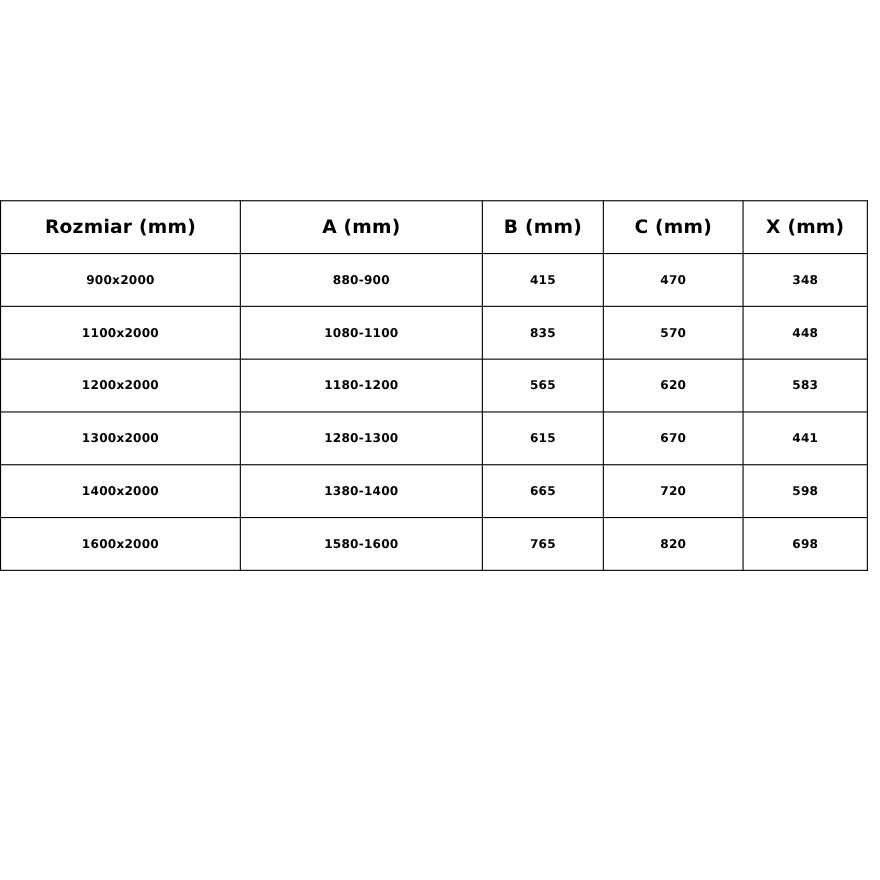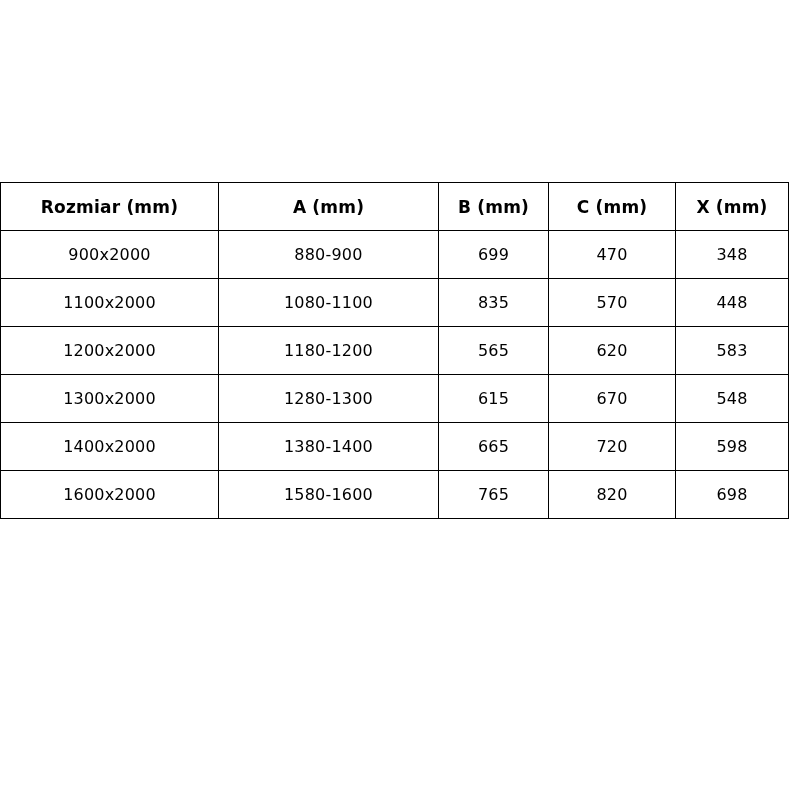--- a/index.html
+++ b/index.html
@@ -31,22 +31,22 @@
   table.spec-table col.c2 { width: 110px; }
   table.spec-table col.c3 { width: 127px; }
   table.spec-table col.c4 { width: 113px; }
 
   table.spec-table th,
   table.spec-table td {
     border: 1px solid #000000;
     height: 48px;
     text-align: center;
     vertical-align: middle;
-    font-size: 16px;
-    font-weight: normal;
+    font-size: 11px;
+    font-weight: bold;
     letter-spacing: 0.2px;
     padding: 0 4px;
     box-sizing: border-box;
   }
   table.spec-table thead th {
     font-size: 17px;
     font-weight: bold;
   }
 </style>
 </head>
@@ -67,21 +67,21 @@
         <th>A (mm)</th>
         <th>B (mm)</th>
         <th>C (mm)</th>
         <th>X (mm)</th>
       </tr>
     </thead>
     <tbody>
       <tr>
         <td>900x2000</td>
         <td>880-900</td>
-        <td>699</td>
+        <td>415</td>
         <td>470</td>
         <td>348</td>
       </tr>
       <tr>
         <td>1100x2000</td>
         <td>1080-1100</td>
         <td>835</td>
         <td>570</td>
         <td>448</td>
       </tr>
@@ -90,21 +90,21 @@
         <td>1180-1200</td>
         <td>565</td>
         <td>620</td>
         <td>583</td>
       </tr>
       <tr>
         <td>1300x2000</td>
         <td>1280-1300</td>
         <td>615</td>
         <td>670</td>
-        <td>548</td>
+        <td>441</td>
       </tr>
       <tr>
         <td>1400x2000</td>
         <td>1380-1400</td>
         <td>665</td>
         <td>720</td>
         <td>598</td>
       </tr>
       <tr>
         <td>1600x2000</td>

